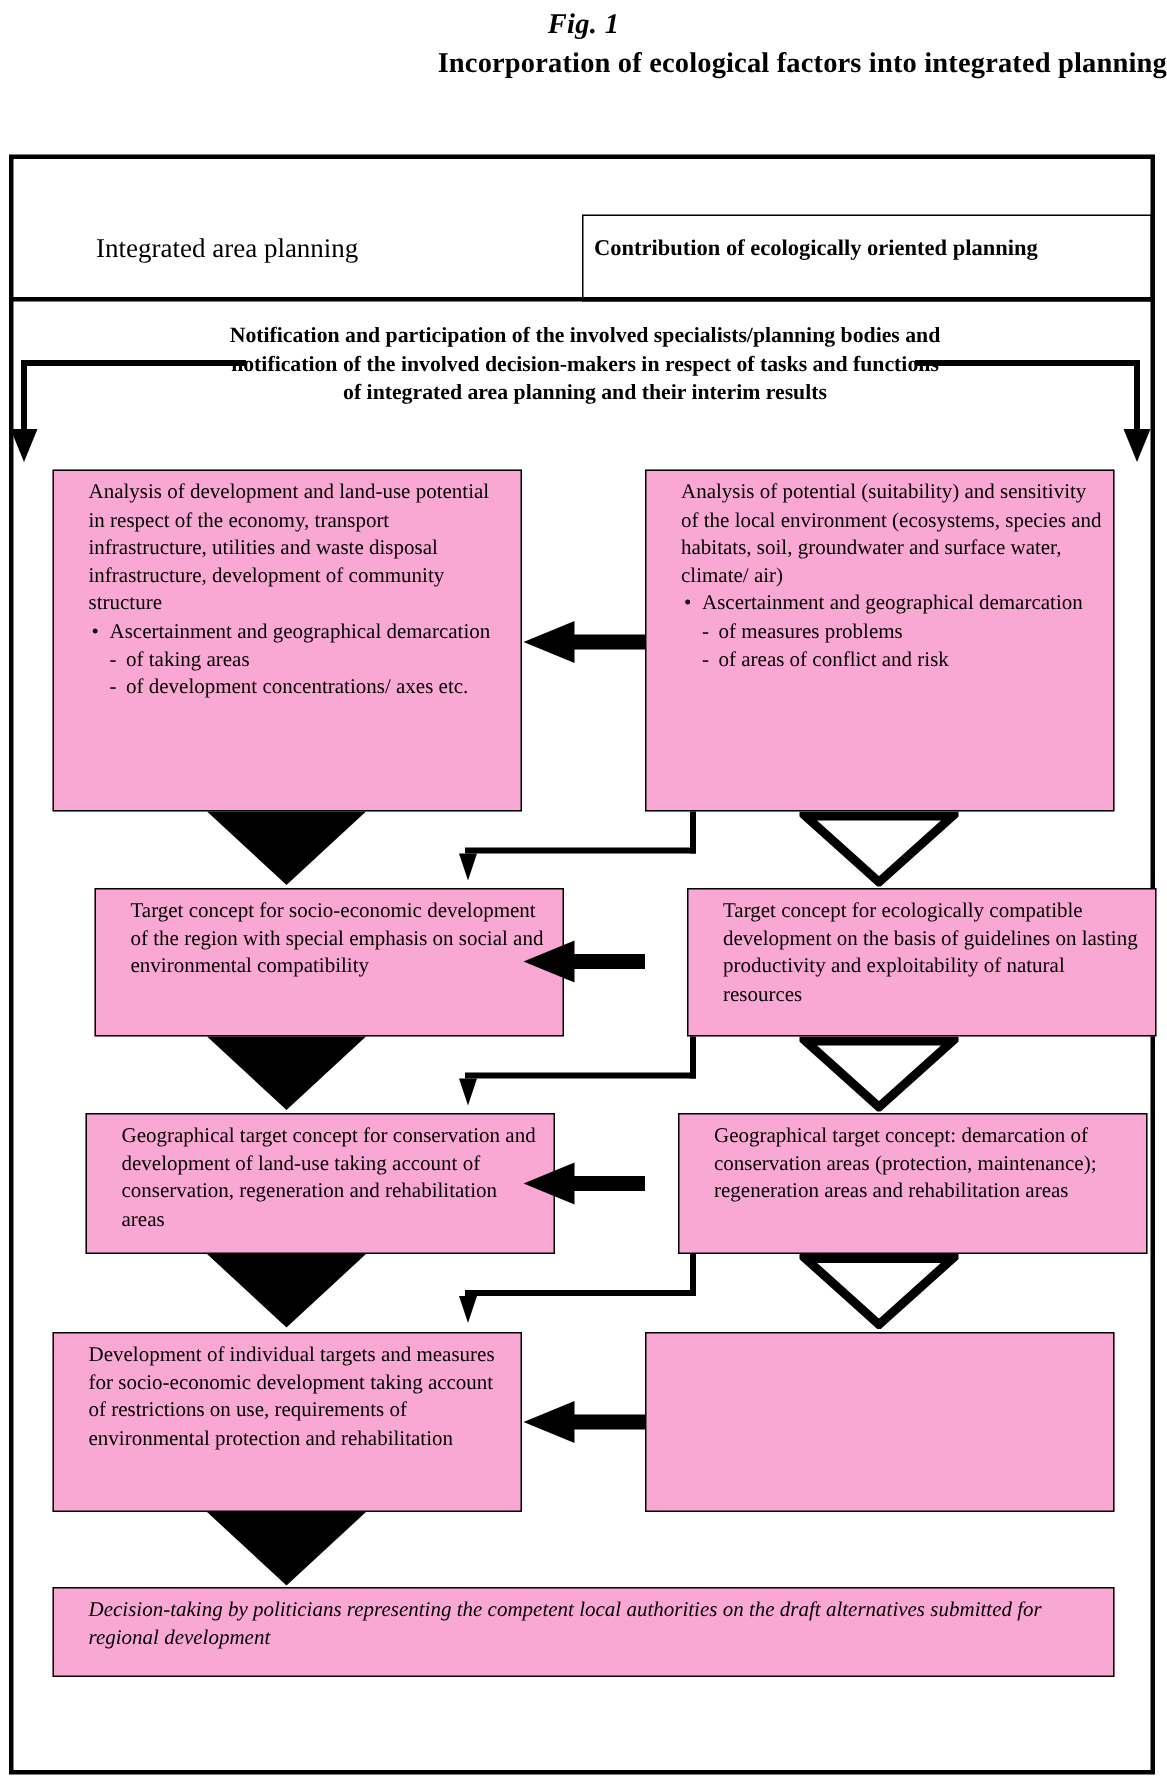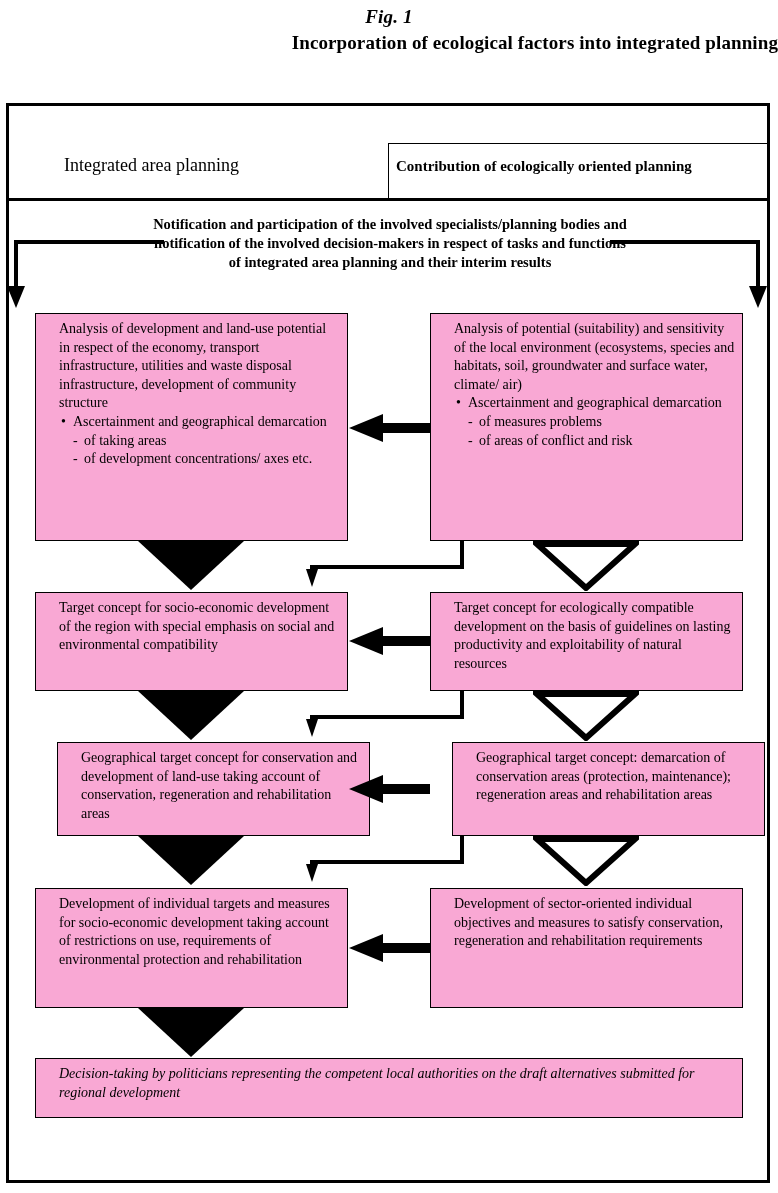--- a/index.html
+++ b/index.html
@@ -139,21 +139,21 @@
     left: 14px;
     top: 0;
   }
 
   
   .col-left  { left: 35px;  width: 313px; }
   .col-right { left: 430px; width: 313px; }
 
   
   .row1 { top: 313px; height: 228px; }
-  .row2 { top: 592px; height: 99px; }
+  .row2 { top: 592px; height: 99px; margin-left: 28px; }
   .row3 { top: 742px; height: 94px; margin-left: 22px; }
   .row4 { top: 888px; height: 120px; }
   .rowfinal { left: 35px; top: 1058px; width: 708px; height: 60px; font-style: italic; }
 
   
   .solid-tri {
     position: absolute;
     width: 0; height: 0;
     border-left: 53px solid transparent;
     border-right: 53px solid transparent;
@@ -296,21 +296,20 @@
   </svg>
 </div>
 <div class="vline" style="left:460px; top:836px; height:28px;"></div>
 <div class="hline" style="left:310px; top:860px; width:154px;"></div>
 <div class="small-down-arrowhead" style="left:306px; top:864px;"></div>
 
 <div class="pbox col-left row4">
   <p>Development of individual targets and measures for socio-economic development taking account of restrictions on use, requirements of environmental protection and rehabilitation</p>
 </div>
 <div class="pbox col-right row4">
-  <p>Development of sector-oriented individual objectives and measures to satisfy conservation, regeneration and rehabilitation requirements</p>
 </div>
 
 <div class="left-arrow-shaft" style="left:373px; top:943px; width:57px;"></div>
 <div class="left-arrowhead" style="left:349px; top:934px;"></div>
 
 <div class="solid-tri" style="left:138px; top:1008px;"></div>
 
 <div class="pbox rowfinal">
   <p>Decision-taking by politicians representing the competent local authorities on the draft alternatives submitted for regional development</p>
 </div>

